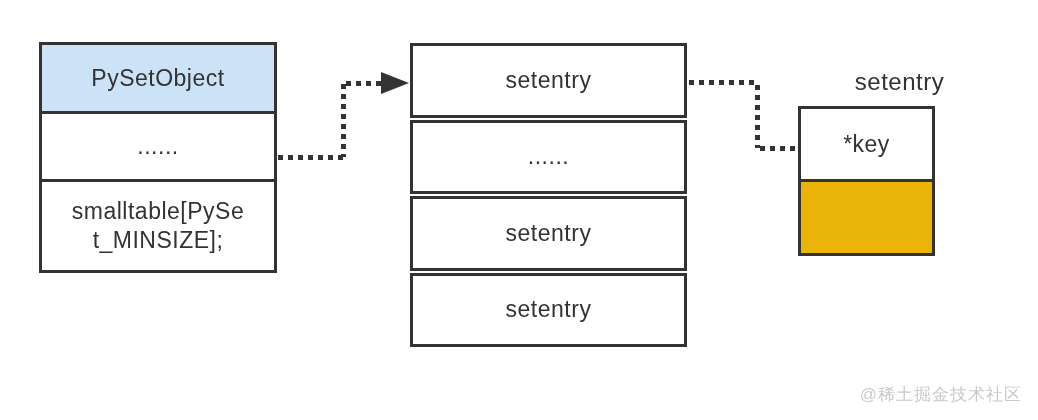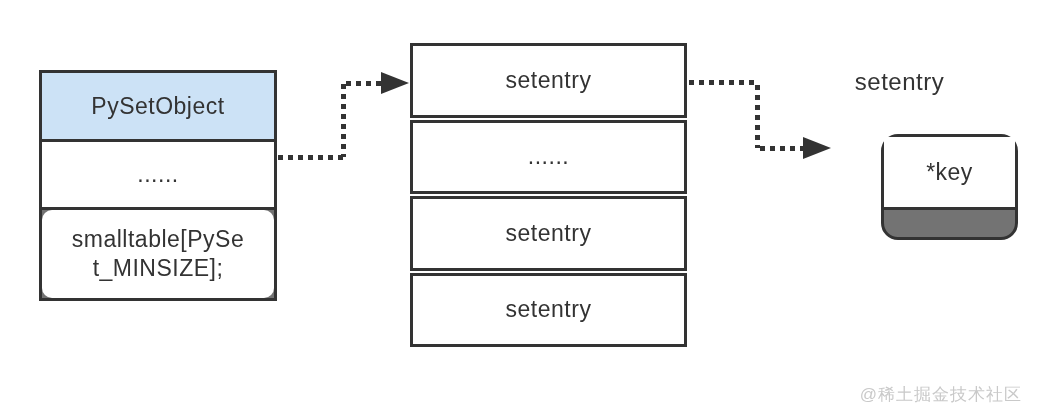--- a/index.html
+++ b/index.html
@@ -13,24 +13,23 @@
     width: 1038px;
     height: 420px;
     background: #ffffff;
     overflow: hidden;
     color: #333333;
   }
   .box {
     position: absolute;
     box-sizing: border-box;
     border: 3px solid #333333;
-    background: #737373;
+    background: #eab308;
     display: flex;
     flex-direction: column;
-    margin-top: 28px;
   }
   .cell {
     display: flex;
     align-items: center;
     justify-content: center;
     text-align: center;
     font-size: 23px;
     letter-spacing: 0.5px;
     color: #333333;
     background: #ffffff;
@@ -44,21 +43,20 @@
   }
   .pyset-box .mid {
     height: 71px;
     border-bottom: 3px solid #333333;
   }
   .pyset-box .btm {
     height: 97px;
     padding: 0 28px;
     word-break: break-all;
     line-height: 1.25;
-    border-radius: 10px;
   }
   
   .entry-array {
     position: absolute;
     left: 410px; top: 43px; width: 277px; height: 304px;
     display: flex;
     flex-direction: column;
     gap: 2px;
   }
   .entry-array .cell {
@@ -68,21 +66,21 @@
   }
   
   .detail-label {
     position: absolute;
     left: 831px; top: 68px; width: 137px;
     text-align: center;
     font-size: 24px;
     letter-spacing: 0.5px;
     color: #333333;
   }
-  .detail-box { left: 881px; top: 106px; width: 137px; height: 106px; border-radius: 17px; }
+  .detail-box { left: 798px; top: 106px; width: 137px; height: 150px; }
   .detail-box .key { height: 70px; border-bottom: 3px solid #333333; }
   .detail-box .hash { flex: 1; }
   
   .seg { position: absolute; }
   .seg.h {
     height: 5px;
     background-image: repeating-linear-gradient(to right, #333333 0 5px, transparent 5px 10px);
   }
   .seg.v {
     width: 5px;

